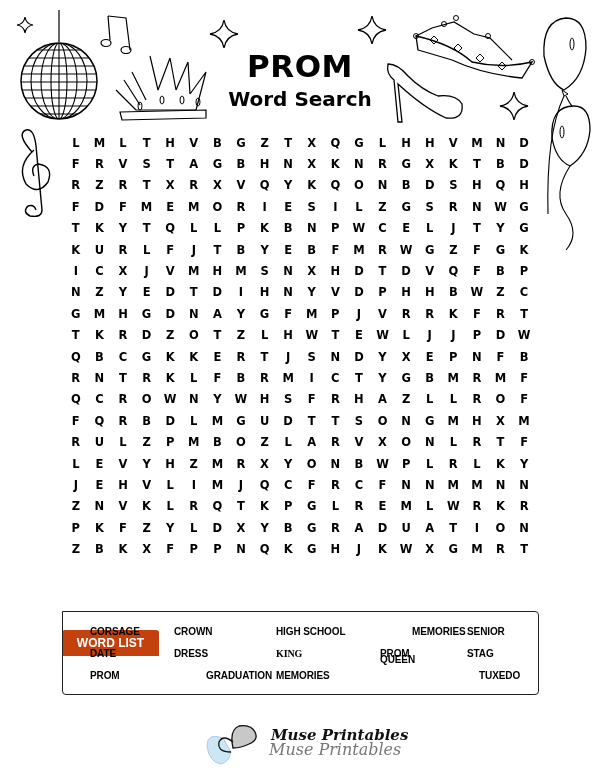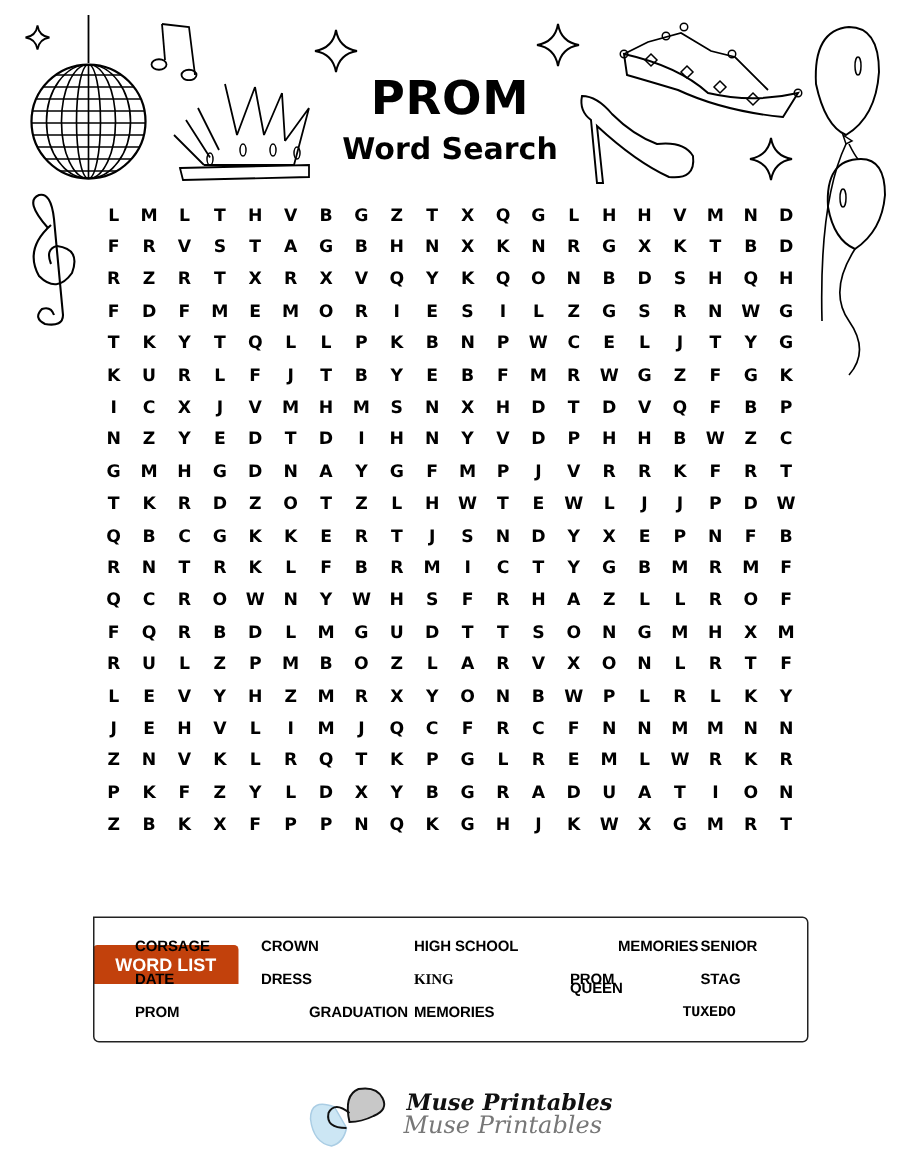--- a/index.html
+++ b/index.html
@@ -535,21 +535,21 @@
     <span class="wl-word" style="left: 111px; top: 36px;">DRESS</span>
     <span class="wl-word" style="left: 111px; top: 58px; margin-left: 32px;">GRADUATION</span>
     <span class="wl-word" style="left: 213px; top: 14px;">HIGH SCHOOL</span>
     <span class="wl-word" style="left: 213px; top: 36px; font-family: Liberation Serif, serif;">KING</span>
     <span class="wl-word" style="left: 213px; top: 58px;">MEMORIES</span>
     <span class="wl-word" style="left: 317px; top: 14px; padding-left: 32px;">MEMORIES</span>
     <span class="wl-word" style="left: 317px; top: 36px;">PROM</span>
     <span class="wl-word" style="left: 317px; top: 42px;">QUEEN</span>
     <span class="wl-word" style="left: 404px; top: 14px;">SENIOR</span>
     <span class="wl-word" style="left: 404px; top: 36px;">STAG</span>
-    <span class="wl-word" style="left: 392px; top: 58px; font-family: Liberation Mono, monospace;">TUXEDO</span>
+    <span class="wl-word" style="left: 416px; top: 58px;">TUXEDO</span>
   </div>
 
 <div class="logo">
   <svg style="position:absolute;left:0;top:2px" width="64" height="46" viewBox="0 0 64 46">
     <path d="M20 16 Q4 10 4 24 Q6 40 18 42 Q26 40 28 30 Z" fill="#cce6f4" stroke="#aacde4"></path>
     <path d="M30 26 Q26 8 36 4 Q48 2 52 10 Q56 18 46 22 Q38 26 30 26Z" fill="#c8c8c8" stroke="#111" stroke-width="1.3"></path>
     <path d="M28 30 Q14 30 16 20 Q20 12 30 20" fill="none" stroke="#111" stroke-width="1.3"></path>
   </svg>
   <div class="logo-text">Muse Printables</div>
   <div class="logo-text2">Muse Printables</div>

